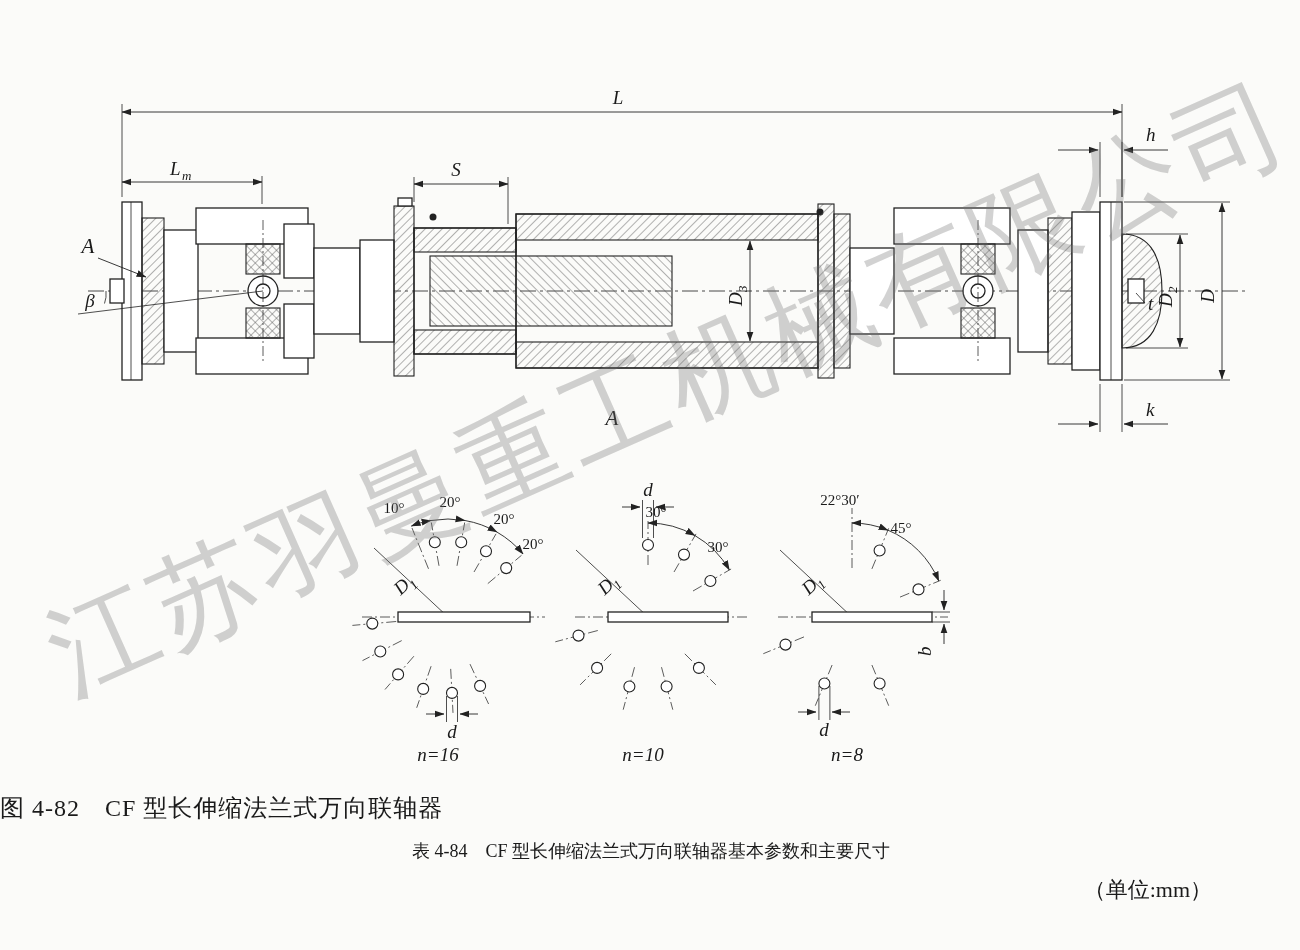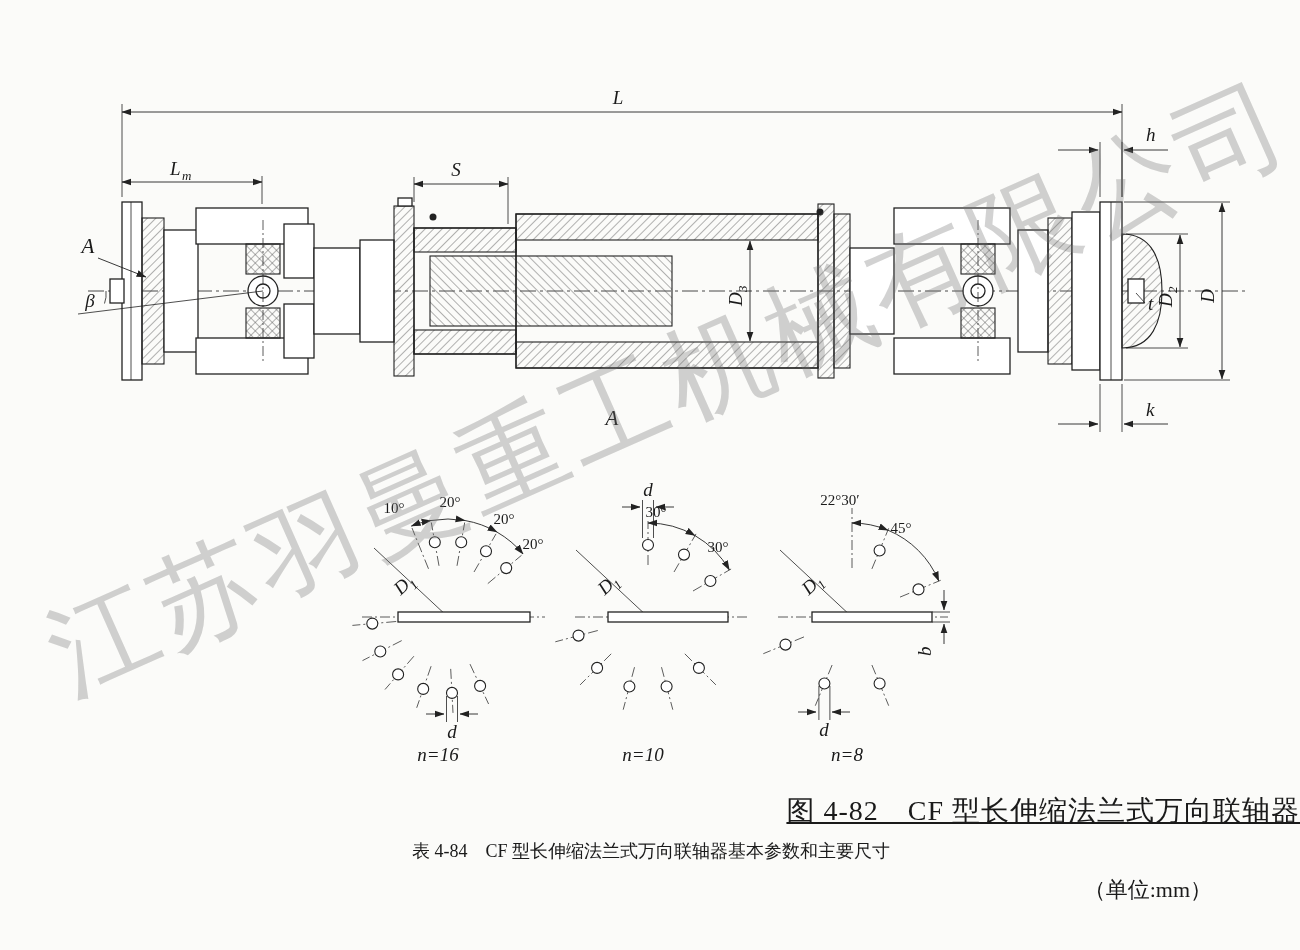--- a/index.html
+++ b/index.html
@@ -20,22 +20,22 @@
   .cl{stroke:#333;stroke-width:.9;fill:none;stroke-dasharray:16 4 3 4;}
   .cl2{stroke:#333;stroke-width:.8;fill:none;stroke-dasharray:10 3 2 3;}
   .dim{stroke:#222;stroke-width:.9;fill:none;}
   .thin{stroke:#222;stroke-width:.8;fill:none;}
   .hole{fill:#fff;stroke:#222;stroke-width:1.1;}
   .dot{fill:#222;}
   .watermark{position:absolute;left:55px;top:590px;white-space:nowrap;
     font-size:106px;letter-spacing:6px;color:rgba(115,115,115,.32);
     transform:rotate(-24deg);transform-origin:0 50%;pointer-events:none;z-index:5;
     font-family:"Liberation Sans",sans-serif;}
-  .figcap{position:absolute;left:0;width:100%;top:792px;text-align:right;
-    font-size:28px;letter-spacing:1px;text-decoration:underline;}
+  .figcap{position:absolute;left:0;width:100%;top:792px;text-align:left;
+    font-size:24px;letter-spacing:1px;}
   .tabcap{position:absolute;left:1px;width:100%;top:839px;text-align:center;
     font-size:18px;font-weight:normal;}
   .tabcap .sp{display:inline-block;width:18px;}
   .unit{position:absolute;right:88px;top:843px;font-size:22px;font-weight:normal;margin-top:32px;}
 </style>
 </head>
 <body>
 
 <div class="page">
 

